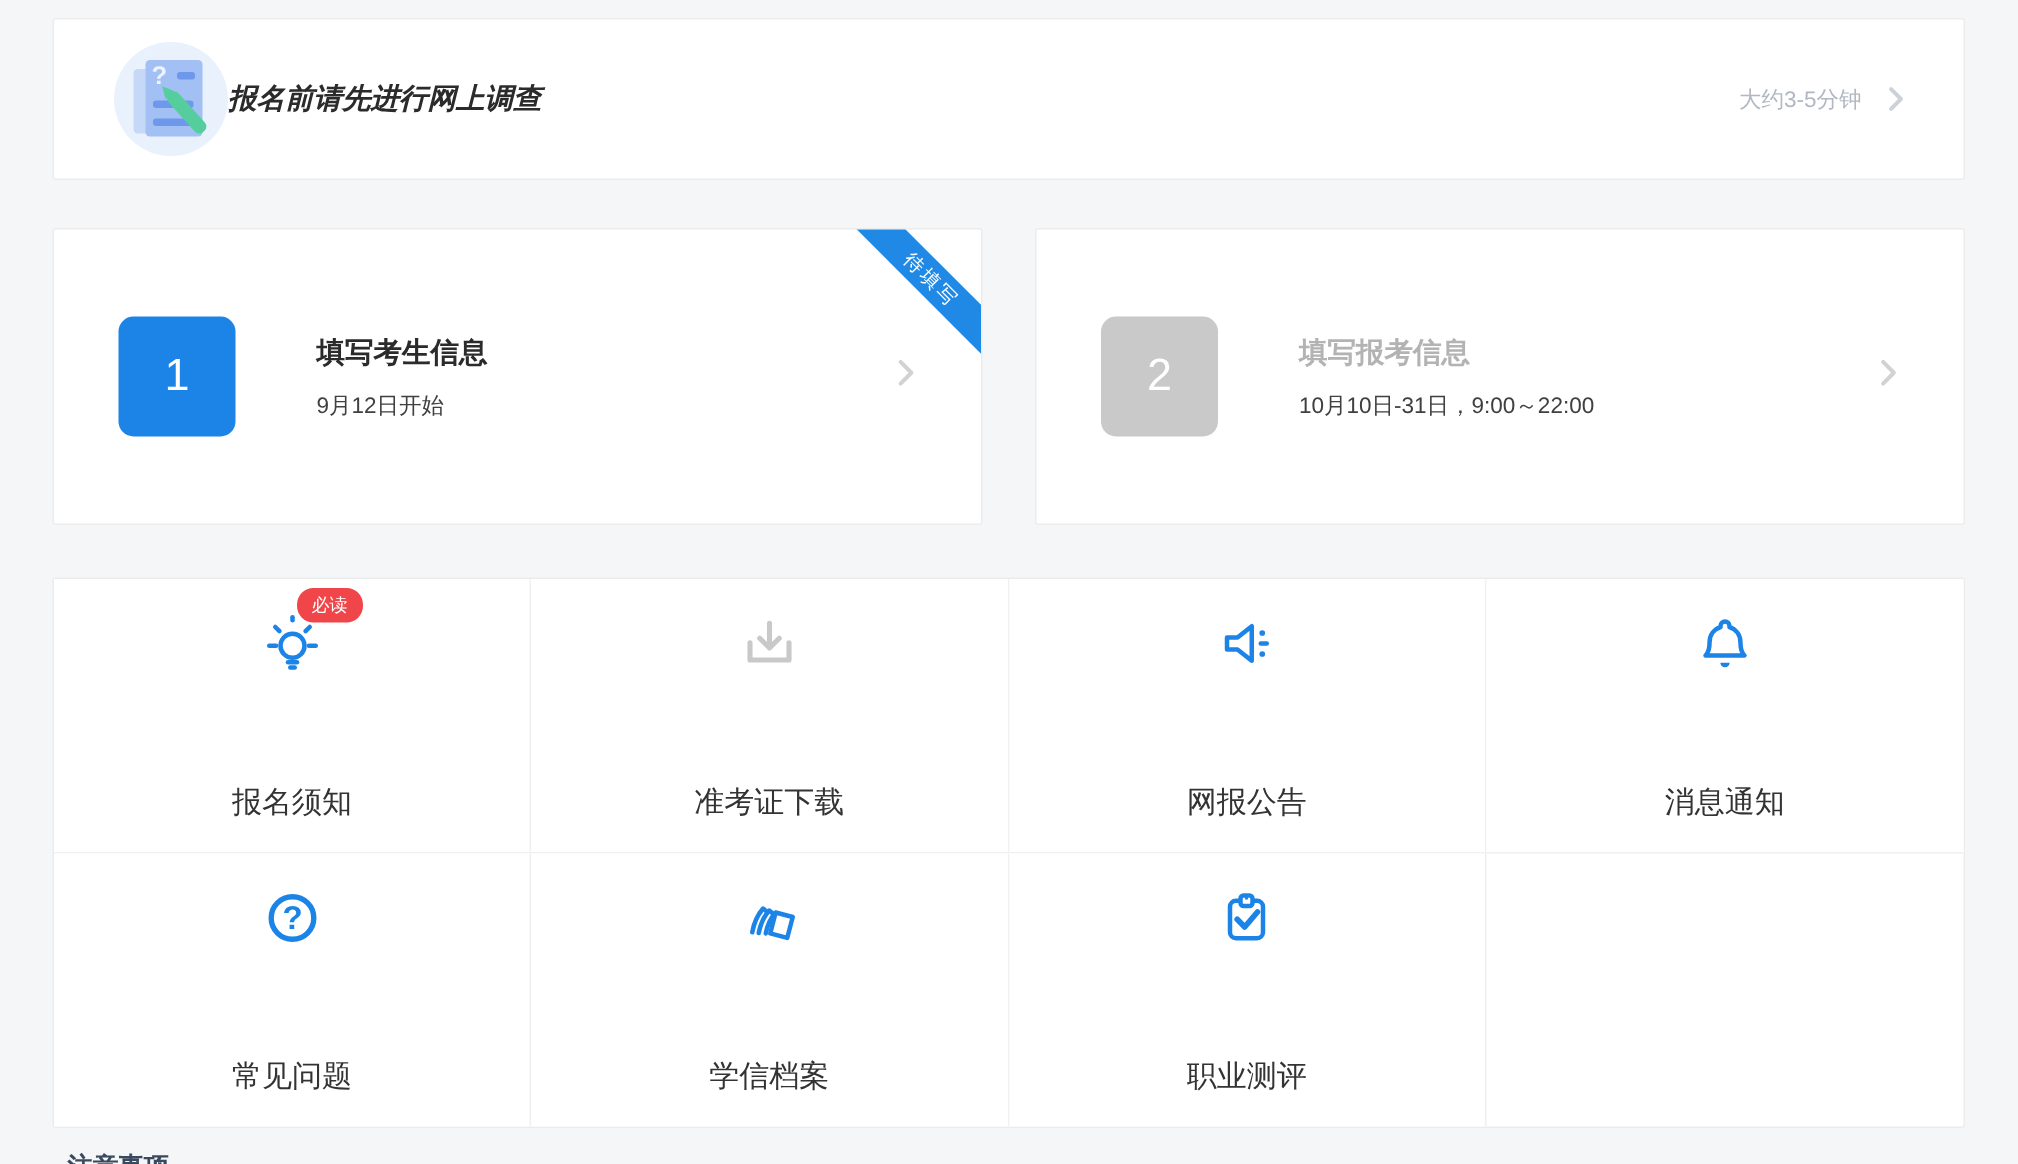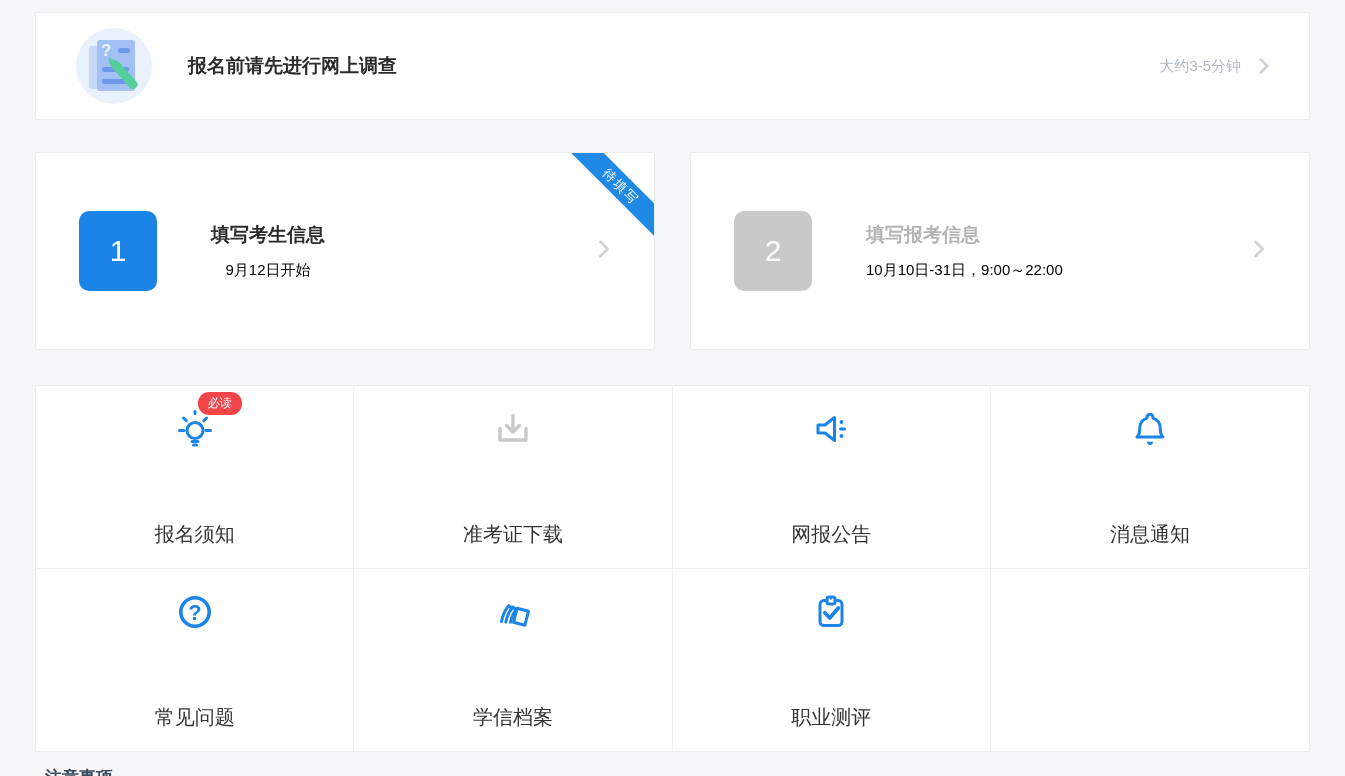--- a/index.html
+++ b/index.html
@@ -21,38 +21,38 @@
   .banner { left:35px; top:12px; width:1275px; height:108px; display:flex; align-items:center; cursor:pointer; }
   .survey-avatar { width:76px; height:76px; border-radius:50%; background:#e9f1fd; position:relative; margin-left:40px; flex:none; }
   .sheet-back  { position:absolute; left:13px; top:18px; width:31px; height:43px; background:#c6d8f8; border-radius:3px; }
   .sheet-front { position:absolute; left:21px; top:12px; width:38px; height:51px; background:#a2c0f3; border-radius:3px; }
   .sheet-q { position:absolute; left:4px; top:1px; font-size:17px; font-weight:bold; color:#eef4ff; }
   .sheet-dash { position:absolute; left:21px; top:8px; width:12px; height:5px; background:#6e98ec; border-radius:2px; }
   .sheet-line1 { position:absolute; left:5px; top:27px; width:27px; height:5px; background:#6e98ec; border-radius:2px; }
   .sheet-line2 { position:absolute; left:5px; top:39px; width:27px; height:5px; background:#6e98ec; border-radius:2px; }
   .pencil { position:absolute; left:44px; top:30px; width:9px; height:34px; background:#56cd9c; border-radius:4px; transform:rotate(-42deg); }
   .pencil::after { content:''; position:absolute; top:-7px; left:0; border-left:4.5px solid transparent; border-right:4.5px solid transparent; border-bottom:8px solid #56cd9c; }
-  .banner-title { margin-left:36px; font-size:19px; font-weight:bold; color:#2b2b2b; }
+  .banner-title { font-size:19px; font-weight:bold; color:#2b2b2b;font-style:italic; }
   .banner-right { margin-left:auto; margin-right:34px; display:flex; align-items:center; gap:12px; }
   .banner-duration { font-size:15px; color:#b2b8c2; }
   
   .step-card { top:152px; width:620px; height:198px; display:flex; align-items:center; overflow:hidden; cursor:pointer; }
   .step-card.one { left:35px; }
   .step-card.two { left:690px; }
   .step-num {
     width:78px; height:80px; border-radius:10px; margin-left:43px; flex:none;
     display:flex; align-items:center; justify-content:center;
     color:#fff; font-size:30px;
   }
   .step-num.active { background:#1b84e6; }
   .step-num.disabled { background:#c9c9c9; }
   .step-text { margin-left:54px; }
   .step-title { font-size:19px; font-weight:bold; color:#2b2b2b; }
   .step-title.disabled { color:#b3b3b3; }
-  .step-sub { font-size:15px; color:#000000; margin-top:13px;text-align:center; }
+  .step-sub { font-size:15px; color:#404040; margin-top:13px; }
   .step-chevron { position:absolute; right:38px; top:50%; transform:translateY(-50%); }
   .ribbon {
     position:absolute; right:-27px; top:22px; width:120px; height:23px;
     line-height:23px; text-align:center; background:#2089e5; color:#fff;
     font-size:13px; letter-spacing:2px; transform:rotate(45deg);
   }
   
   .grid {
     left:35px; top:385px; width:1275px; height:367px;
     display:grid; grid-template-columns:repeat(4,1fr); grid-template-rows:repeat(2,1fr);

